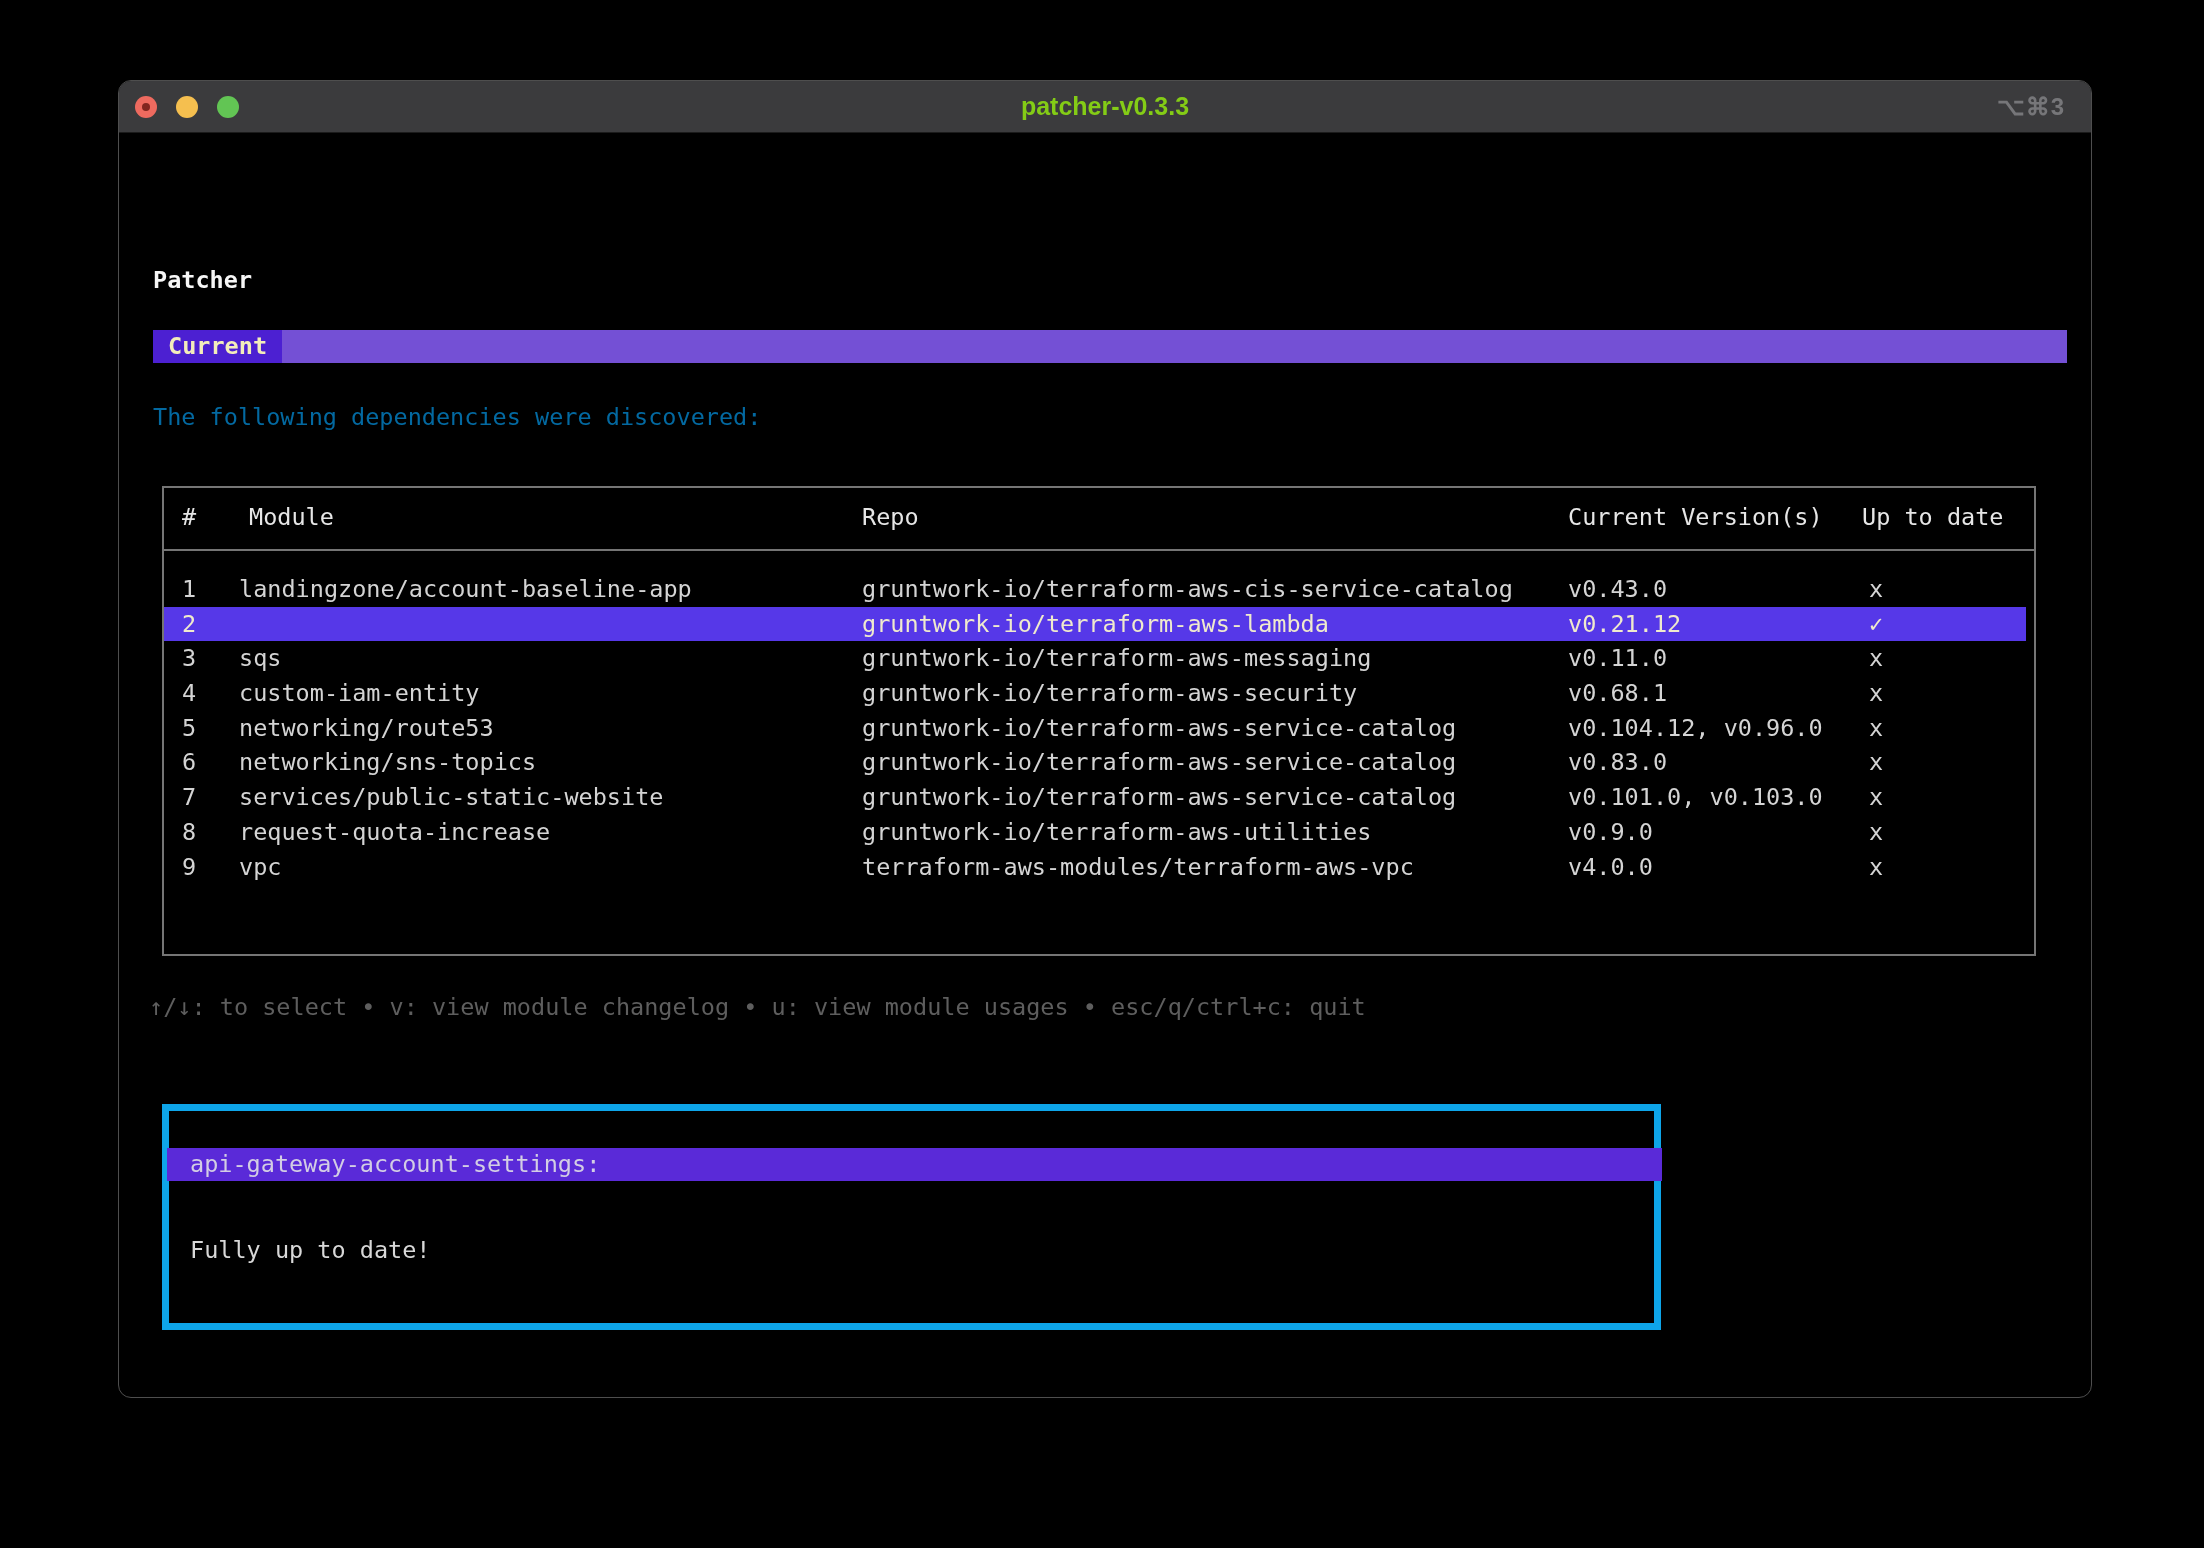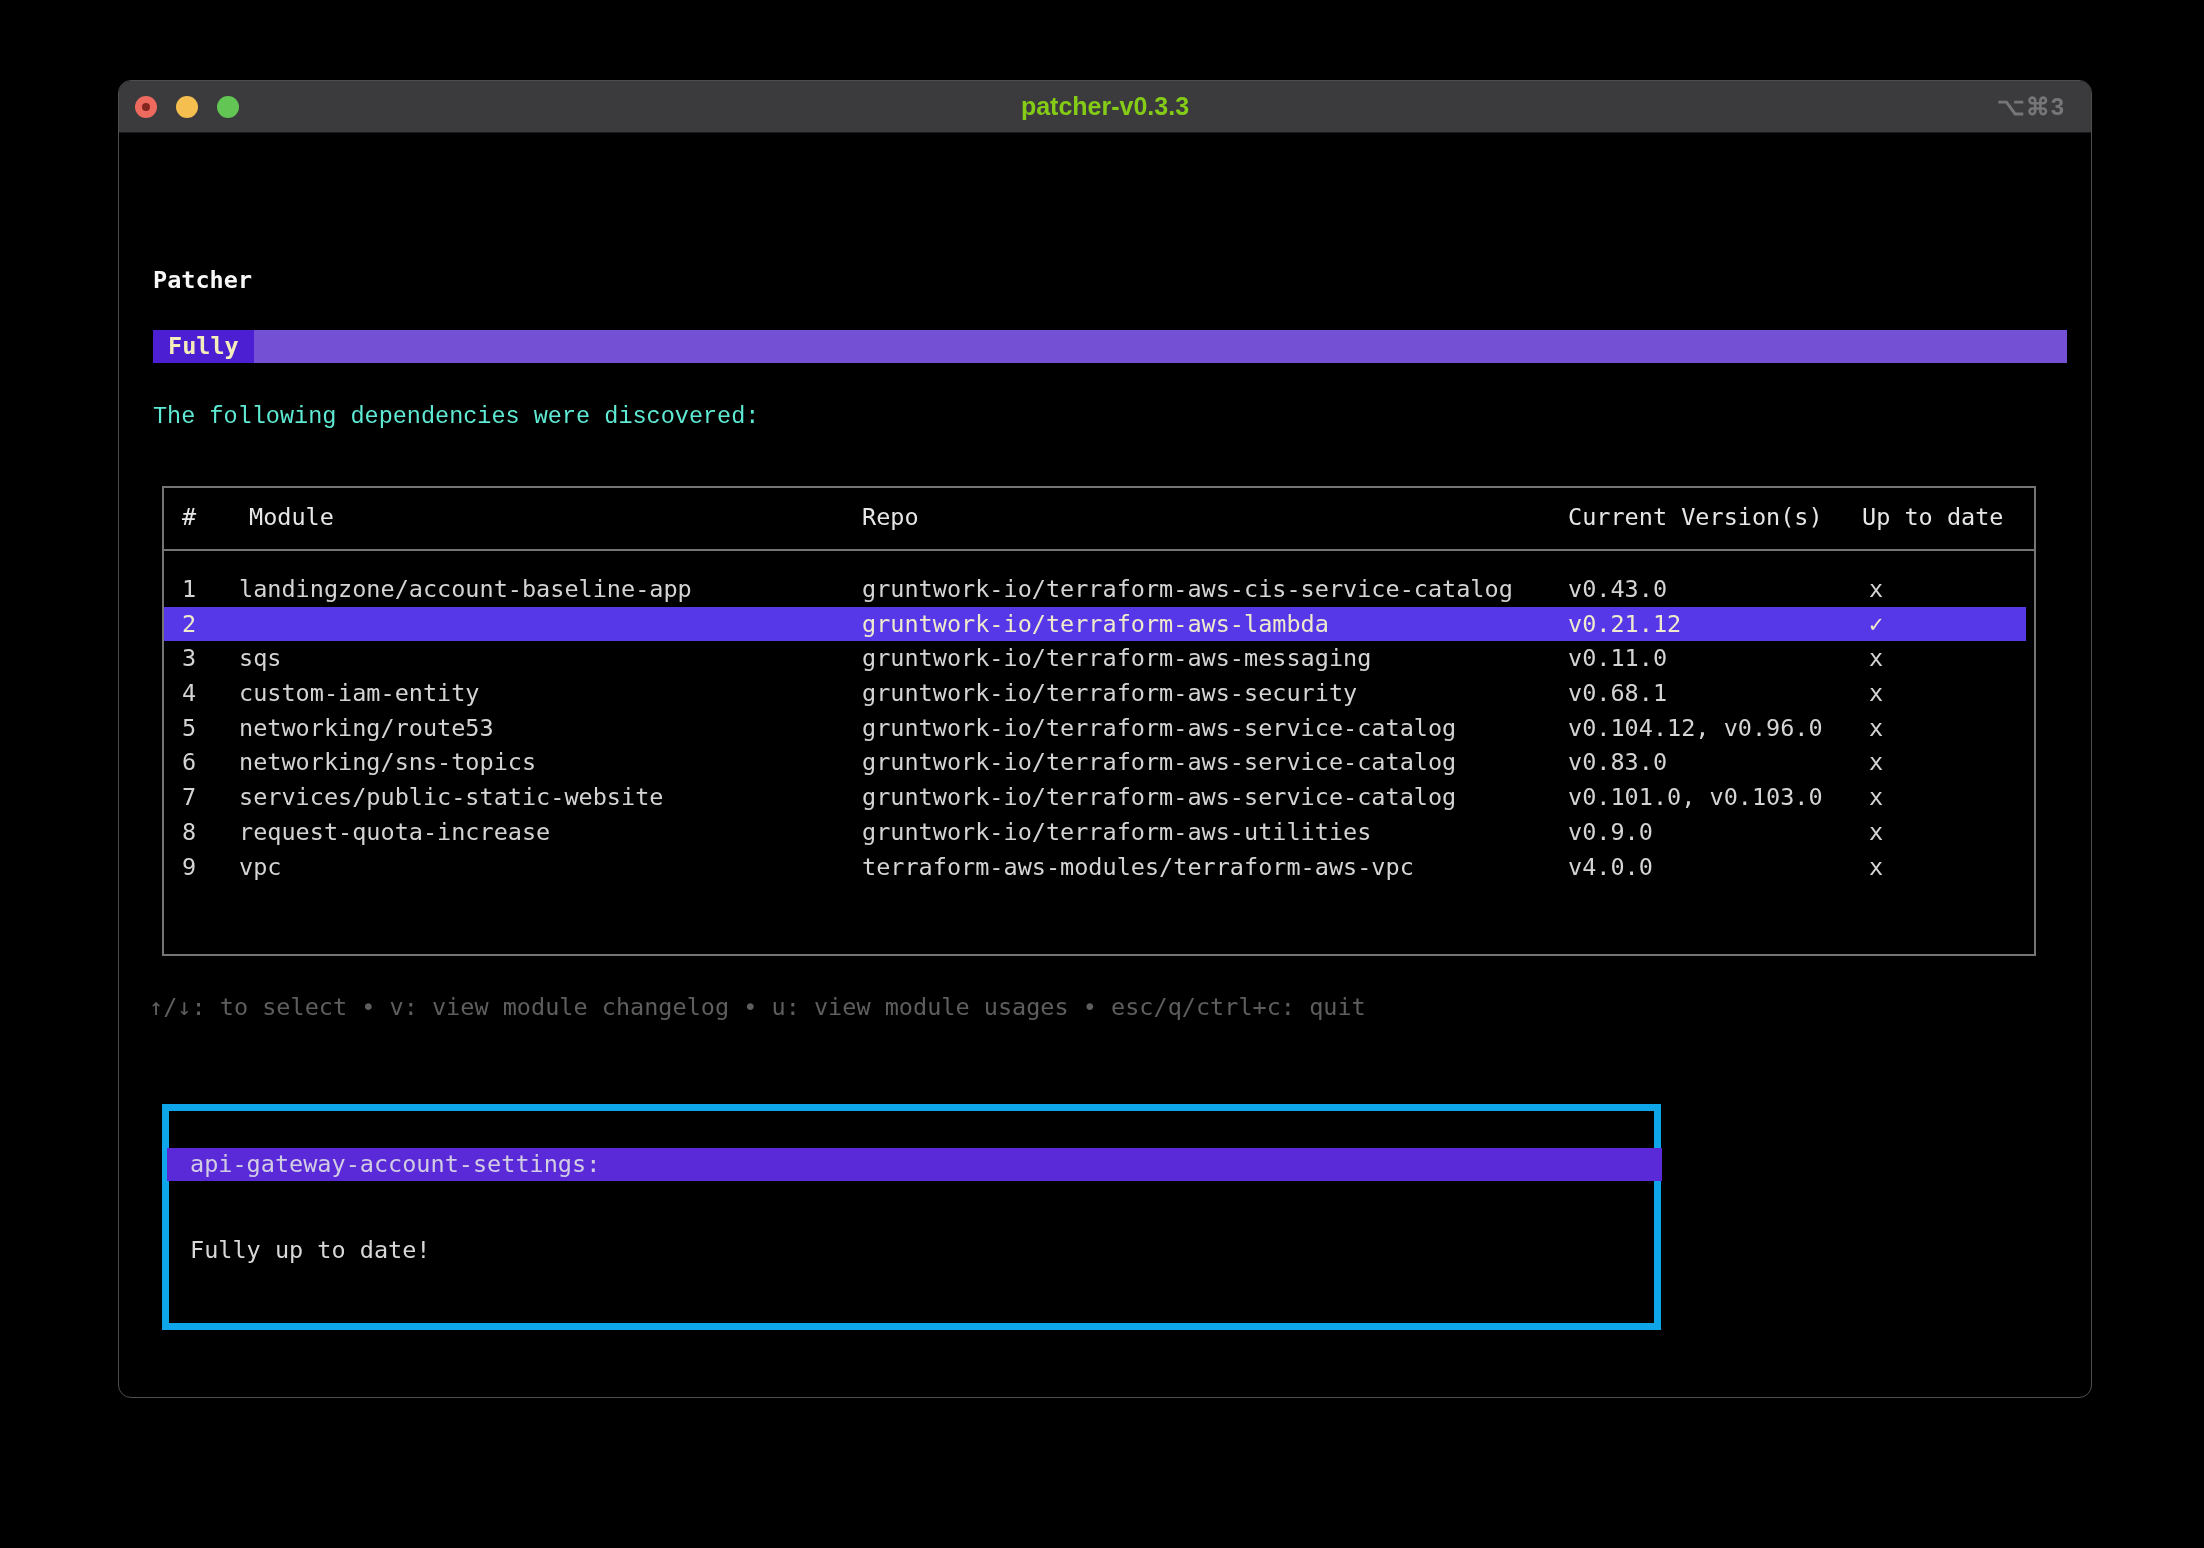--- a/index.html
+++ b/index.html
@@ -50,21 +50,21 @@
 
   .banner {
     left: 34px; top: 197px; width: 1914px; height: 33px;
     background: #7450d5; line-height: 33px; white-space: nowrap;
   }
   .banner .chip {
     display: inline-block; height: 33px; padding: 0 15px;
     background: #4c20d2; color: #f3edbb; font-weight: bold;
   }
 
-  .intro { left: 34px; top: 270px; line-height: 28px; color: #5eead4; font-family: Liberation Mono, monospace; }
+  .intro { left: 34px; top: 270px; line-height: 28px; color: #0369a1; }
 
   .table-box {
     left: 43px; top: 353px; width: 1874px; height: 470px;
     border: 2px solid #757575;
   }
   .thead-cell { position: absolute; top: 14px; line-height: 30px; color: #e6e6e6; white-space: nowrap; }
   .sep { position: absolute; left: 0; top: 61px; width: 100%; height: 2px; background: #757575; }
   .rows { position: absolute; left: 0; top: 84px; width: 100%; }
   .row { position: relative; height: 34.7px; width: calc(100% - 8px); }
   .row.selected { background: #5638e8; }
@@ -101,21 +101,21 @@
       <div class="light green"></div>
     </div>
     <div class="win-title">patcher-v0.3.3</div>
     <div class="win-shortcut">⌥⌘3</div>
   </div>
 
   <div class="content">
 
     <div class="abs heading">Patcher</div>
 
-    <div class="abs banner"><span class="chip">Fully</span></div>
+    <div class="abs banner"><span class="chip">Current</span></div>
 
     <div class="abs intro">The following dependencies were discovered:</div>
 
     <div class="abs table-box">
       <div class="thead-cell h-num">#</div>
       <div class="thead-cell h-mod">Module</div>
       <div class="thead-cell h-repo">Repo</div>
       <div class="thead-cell h-ver">Current Version(s)</div>
       <div class="thead-cell h-upd">Up to date</div>
       <div class="sep"></div>

